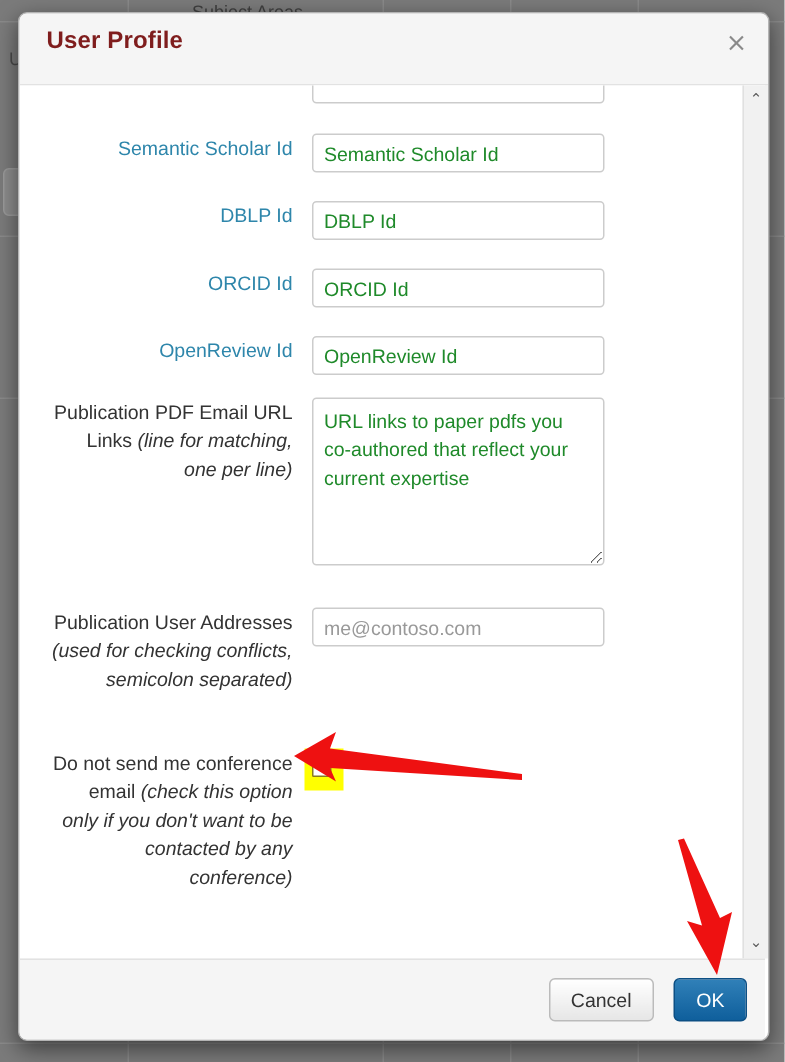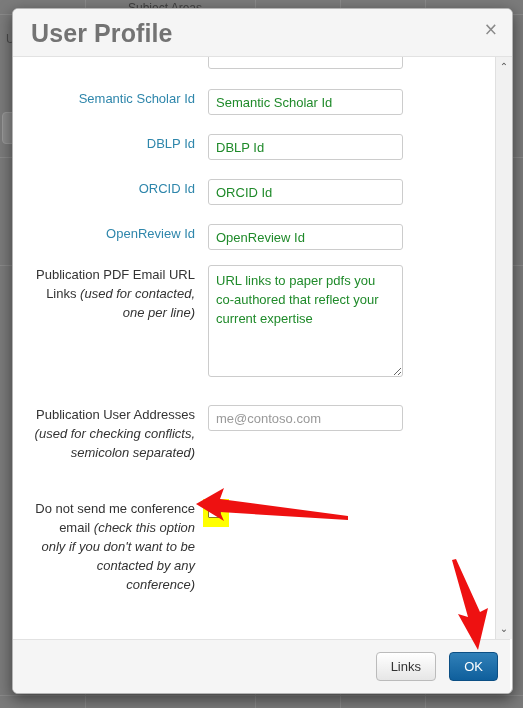--- a/index.html
+++ b/index.html
@@ -81,23 +81,23 @@
     position: relative;
     height: 48px;
     background: #f5f5f5;
     border-bottom: 1px solid #e2e2e2;
     box-sizing: border-box;
   }
   #modal-title {
     position: absolute;
     left: 18px;
     top: 10px;
-    font-size: 25px;
+    font-size: 16px;
     font-weight: bold;
-    color: #737373;
+    color: #7f1d1d;
     letter-spacing: 0.1px;
   }
   #modal-close {
     position: absolute;
     right: 14px;
     top: 12px;
     font-size: 17px;
     color: #8a8a8a;
     cursor: pointer;
     line-height: 1;
@@ -341,21 +341,21 @@
         <div class="form-label">ORCID Id</div>
         <input class="form-input" type="text" placeholder="ORCID Id" style="">
       </div>
 
       <div class="form-row" style="top:167px">
         <div class="form-label">OpenReview Id</div>
         <input class="form-input" type="text" placeholder="OpenReview Id" style="">
       </div>
 
       <div class="form-row" style="top:208px">
-        <div class="form-label plain"><span>Publication PDF Email URL Links </span><i>(used for contacted, one per line)</i></div>
+        <div class="form-label plain"><span>Publication PDF Email URL Links </span><i>(line for matching, one per line)</i></div>
         <textarea id="textarea-pdf" placeholder="URL links to paper pdfs you co-authored that reflect your current expertise" style=""></textarea>
       </div>
 
       <div class="form-row" style="top:348px">
         <div class="form-label plain"><span>Publication User Addresses </span><i>(used for checking conflicts, semicolon separated)</i></div>
         <input class="form-input gray-ph" type="text" placeholder="me@contoso.com" style="">
       </div>
 
       <div class="form-row" style="top:442px">
         <div class="form-label plain"><span>Do not send me conference email </span><i>(check this option only if you don't want to be contacted by any conference)</i></div>
@@ -366,21 +366,21 @@
     </div>
   </div>
 
   <div id="scrollbar">
     <div class="sb-arrow" id="sb-arrow-up">⌃</div>
     <div id="sb-thumb"></div>
     <div class="sb-arrow" id="sb-arrow-down">⌄</div>
   </div>
 
   <div id="modal-footer">
-    <button class="footer-btn" id="btn-cancel">Links</button>
+    <button class="footer-btn" id="btn-cancel">Cancel</button>
     <button class="footer-btn" id="btn-ok">OK</button>
   </div>
 
 </div>
 
 <svg class="anno-arrow" id="arrow-checkbox" width="155" height="36">
   <polygon points="0,18 28,2 24,13 152,30 152,34 24,26 28,35" fill="#ee1111"></polygon>
 </svg>
 
 <svg class="anno-arrow" id="arrow-ok" width="52" height="92">

